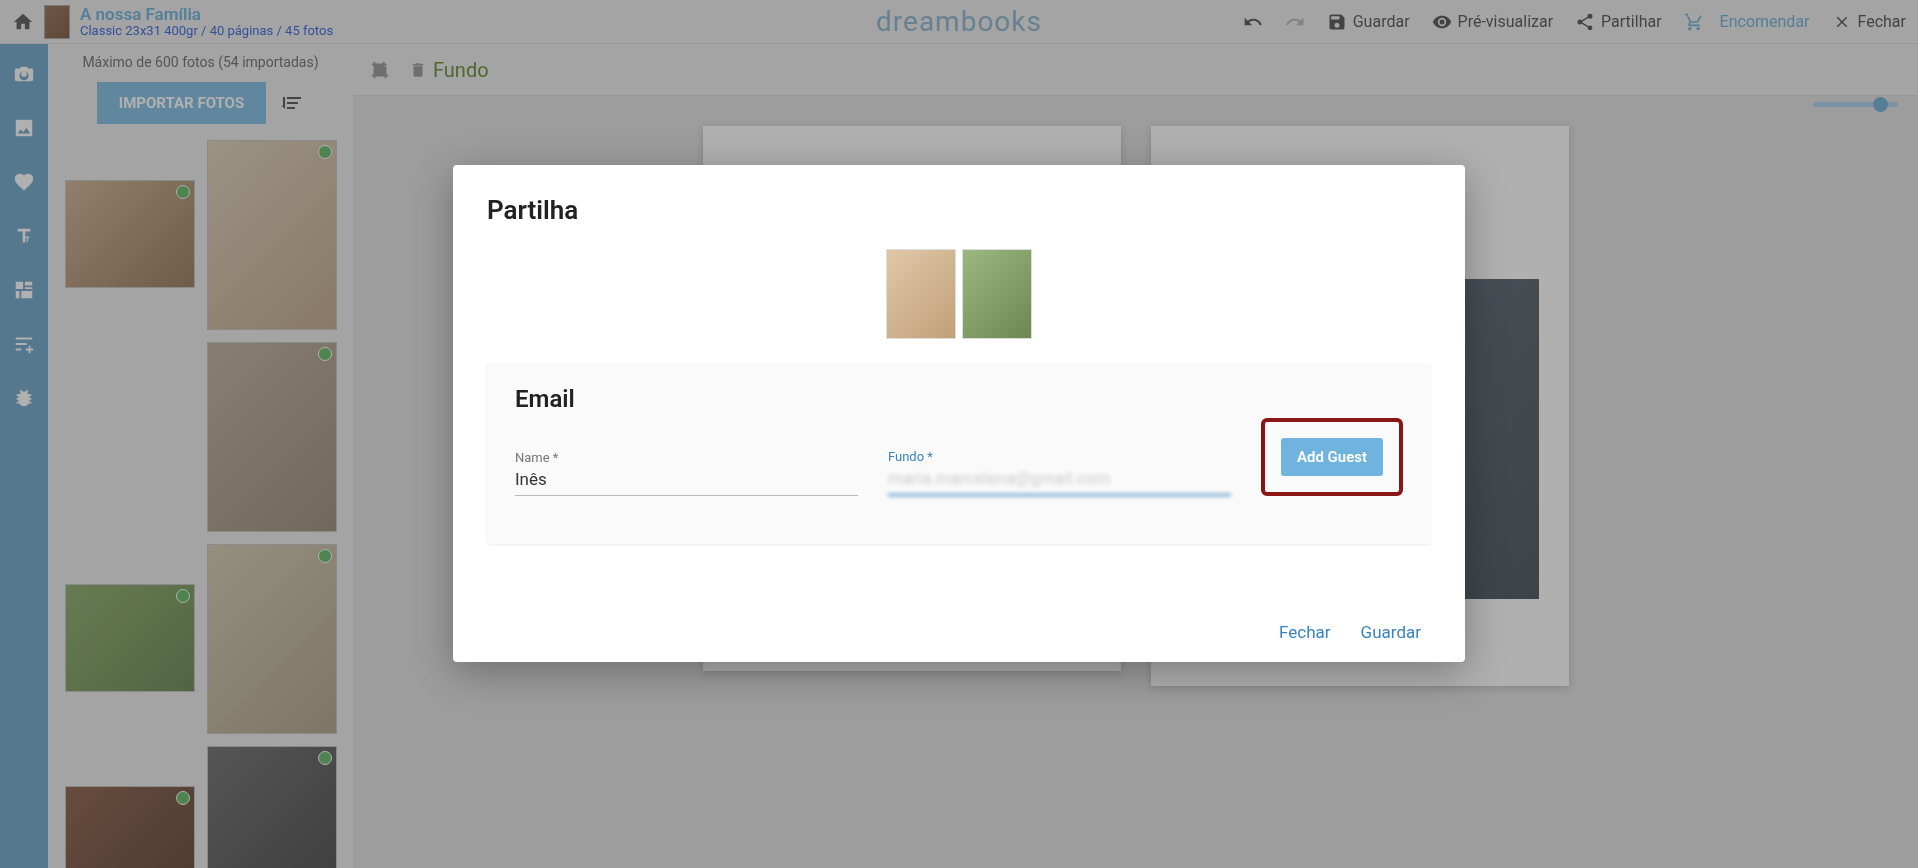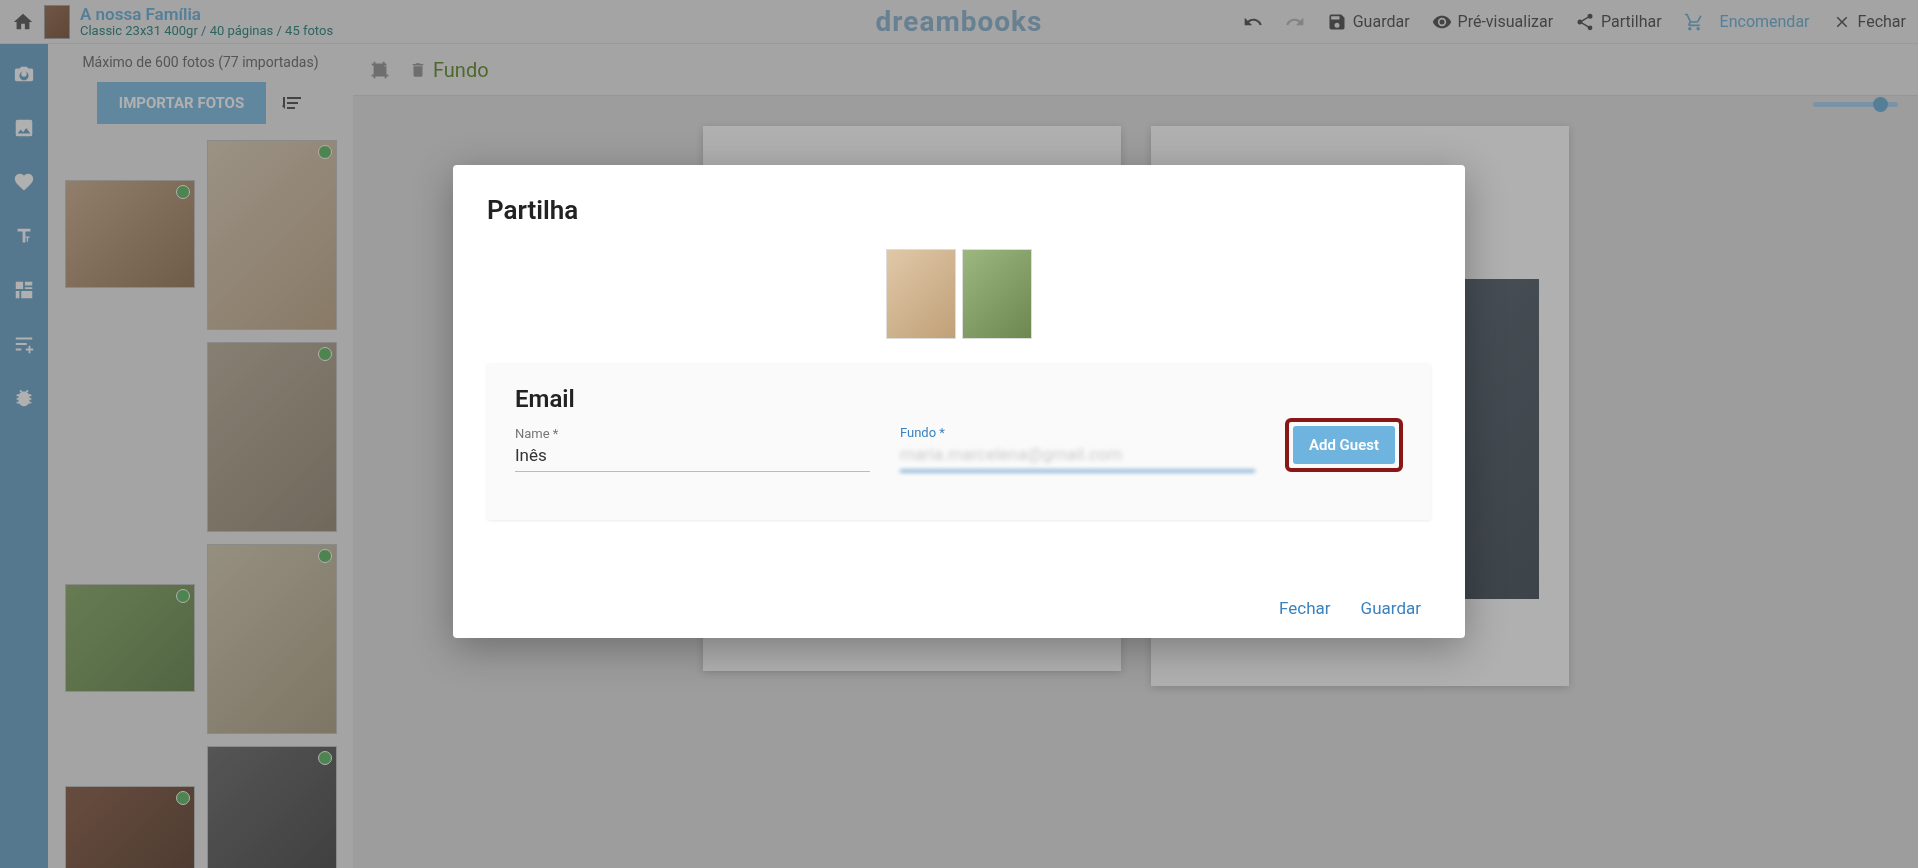--- a/index.html
+++ b/index.html
@@ -5,22 +5,22 @@
 * { box-sizing: border-box; margin: 0; padding: 0; font-family: -apple-system, BlinkMacSystemFont, "Segoe UI", Roboto, Arial, sans-serif; }
 body { background: #e9e9e9; width: 1918px; height: 868px; overflow: hidden; position: relative; }
 
 
 .topbar { height: 44px; background: #e9e9e9; display: flex; align-items: center; padding: 0 12px; border-bottom: 1px solid #d5d5d5; }
 .topbar-left { display: flex; align-items: center; gap: 10px; }
 .home-icon { color: #424242; cursor: pointer; }
 .proj-thumb { width: 26px; height: 34px; background: linear-gradient(135deg,#8b5a3c,#6b4226); border: 1px solid #999; }
 .proj-info { display:flex; flex-direction:column; line-height:1.1; }
 .proj-title { color:#58a7d6; font-size:17px; font-weight:600; }
-.proj-sub { color:#0f766e; font-size:13px; }
-.brand { position:absolute; left:50%; transform:translateX(-50%); font-size:28px; color:#7aa8c8; font-weight:700; letter-spacing:1px; }
+.proj-sub { color:#1d4ed8; font-size:13px; }
+.brand { position:absolute; left:50%; transform:translateX(-50%); font-size:28px; color:#7aa8c8; font-weight:400; letter-spacing:1px; }
 .brand .oo { color:#7aa8c8; }
 .topbar-right { margin-left:auto; display:flex; align-items:center; gap:22px; }
 .tb-btn { display:flex; align-items:center; gap:6px; color:#3a3a3a; font-size:16px; cursor:pointer; }
 .tb-btn.encomendar { color:#5aa5d1;gap:16px; }
 .tb-icon { width:20px; height:20px; display:flex; align-items:center; justify-content:center; }
 
 
 .leftrail { position:absolute; left:0; top:44px; bottom:0; width:48px; background:#5a9ac4; display:flex; flex-direction:column; align-items:center; padding-top:18px; gap:30px; }
 .leftrail .rail-item { color:#fff; cursor:pointer; width:24px; height:24px; display:flex; align-items:center; justify-content:center; }
 
@@ -60,21 +60,21 @@
 .preview-tile { width:70px; height:90px; background:#eee; border:1px solid #ddd; }
 .guests-card { background:#fafafa; border-radius:3px; margin-top:18px; padding:22px 28px 48px 28px; box-shadow:0 1px 3px rgba(0,0,0,0.08); }
 .guests-card h2 { font-size:24px; font-weight:600; color:#222; }
 .guest-row { display:flex; align-items:flex-end; gap:30px; margin-top:5px; }
 .field { flex:1; display:flex; flex-direction:column; }
 .field-label { font-size:13px; color:#777; }
 .field-label.active { color:#3a83c0; }
 .field-input { border:none; border-bottom:1px solid #bbb; background:transparent; font-size:17px; padding:4px 0 6px 0; outline:none; color:#333; }
 .field-input.active { border-bottom:2px solid #3a83c0; }
 .field-input.blurred { color:#ccc; filter:blur(2px); }
-.addguest-wrap { border:4px solid #8a1616; border-radius:6px; padding:4px; }
+.addguest-wrap { border:4px solid #8a1616; border-radius:6px; padding:16px; }
 .addguest-btn { background:#6eb4df; color:#fff; border:none; padding:10px 16px; font-size:15px; font-weight:600; border-radius:3px; cursor:pointer; }
 .modal-actions { display:flex; justify-content:flex-end; gap:30px; margin-top:78px; padding-right:10px; }
 .modal-actions button { background:none; border:none; color:#3a83c0; font-size:17px; cursor:pointer; }
 
 svg { display:block; }
 </style>
 </head>
 <body>
 
 <div class="topbar">
@@ -182,21 +182,21 @@
       </svg>
     </span>
   <span class="rail-item">
       <svg width="22" height="22" viewBox="0 0 24 24" fill="#fff">
         <path d="M20 8h-2.81a5.985 5.985 0 0 0-1.82-1.96l1.63-1.63-1.41-1.41-2.17 2.17C12.96 5.06 12.49 5 12 5s-.96.06-1.42.17L8.41 3 7 4.41 8.63 6.04A5.985 5.985 0 0 0 6.81 8H4v2h2.09c-.05.33-.09.66-.09 1v1H4v2h2v1c0 .34.04.67.09 1H4v2h2.81c1.04 1.79 2.97 3 5.19 3s4.15-1.21 5.19-3H20v-2h-2.09c.05-.33.09-.66.09-1v-1h2v-2h-2v-1c0-.34-.04-.67-.09-1H20V8z"></path>
       </svg>
     </span>
 </div>
 
 <div class="photos-panel">
-  <span class="photos-hint">Máximo de 600 fotos (77 importadas)</span>
+  <span class="photos-hint">Máximo de 600 fotos (54 importadas)</span>
   <div class="import-row">
     <button class="import-btn">IMPORTAR FOTOS</button>
     <span class="sort-icon">
       <svg width="24" height="24" viewBox="0 0 24 24" fill="#3a3a3a">
           <path d="M3 6h2v12l-3-3 1-1 0 0V6zm4 0h14v2H7zm0 5h11v2H7zm0 5h8v2H7z"></path>
         </svg>
     </span>
   </div>
   <div class="thumbs">
     <div class="thumb tall" style="background:linear-gradient(135deg,#d9c9b0,#b89d7a); grid-column:2; grid-row:1;">

